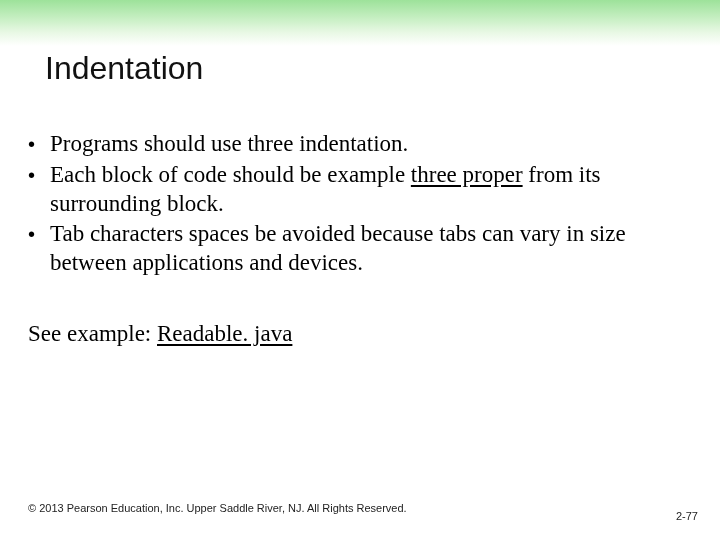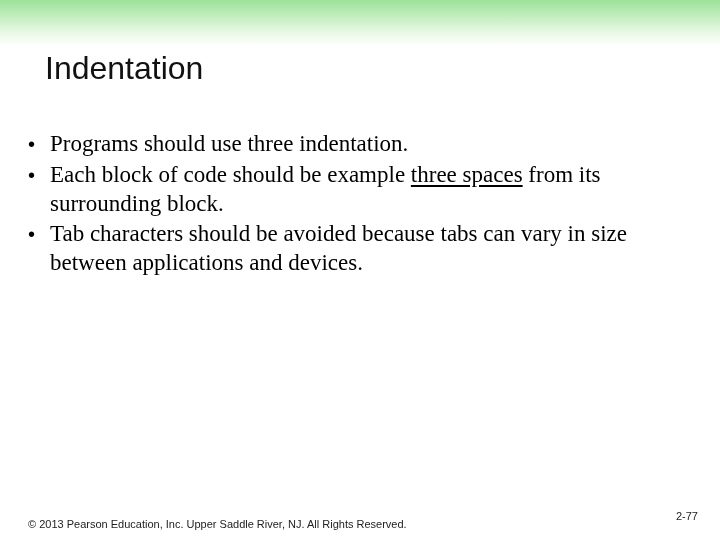--- a/index.html
+++ b/index.html
@@ -64,21 +64,21 @@
     text-decoration: underline;
     text-underline-offset: 3px;
   }
   .see-example {
     margin-top: 42px;
     font-size: 23px;
   }
   .footer-left {
     position: absolute;
     left: 28px;
-    bottom: 10px;
+    bottom: 26px;
     font-family: Arial, Helvetica, sans-serif;
     font-size: 11px;
     color: #222;
   }
   .footer-right {
     position: absolute;
     right: 22px;
     bottom: 18px;
     font-family: Liberation Sans, sans-serif;
     font-size: 11px;
@@ -98,28 +98,31 @@
   <div class="bullet-row">
     <div class="dot">•</div>
     <div class="btext">
       <span>Programs should use three indentation.</span><span class="underline"></span><span></span>
     </div>
   </div>
 
   <div class="bullet-row">
     <div class="dot">•</div>
     <div class="btext">
-      <span>Each block of code should be example </span><span class="underline">three spaces</span><span> from its surrounding block.</span>
+      <span>Each block of code should be example </span><span class="underline">three proper</span><span> from its surrounding block.</span>
     </div>
   </div>
 
   <div class="bullet-row">
     <div class="dot">•</div>
     <div class="btext">
-      <span>Tab characters should be avoided because tabs can vary in size between applications and devices.</span><span class="underline"></span><span></span>
+      <span>Tab characters spaces be avoided because tabs can vary in size between applications and devices.</span><span class="underline"></span><span></span>
     </div>
   </div>
 
+  <div class="see-example">
+    <span>See example: </span><span class="underline">Readable. java</span>
+  </div>
 
 </div>
 
 <div class="footer-left">© 2013 Pearson Education, Inc. Upper Saddle River, NJ. All Rights Reserved.</div>
 <div class="footer-right">2-77</div>
 
 </body></html>

